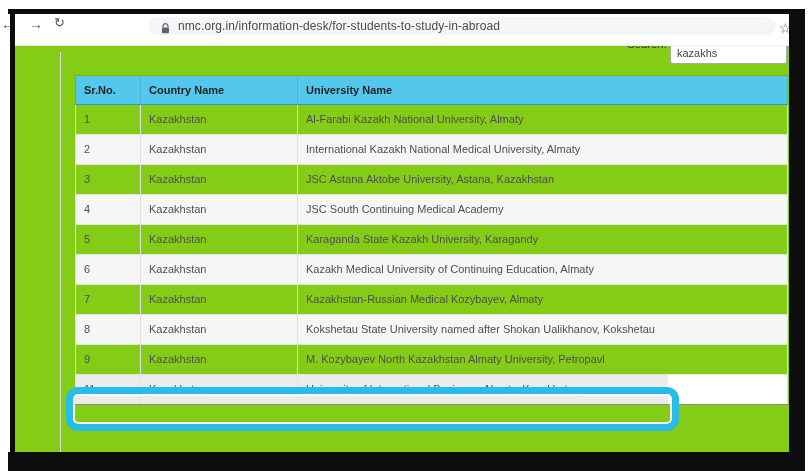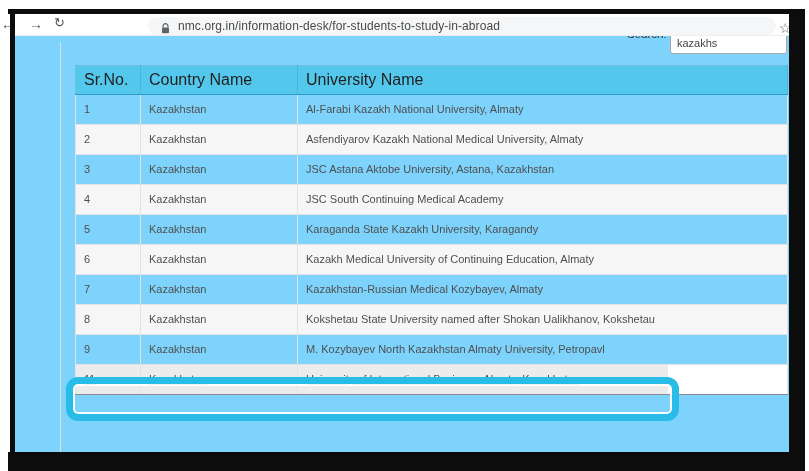--- a/index.html
+++ b/index.html
@@ -24,30 +24,30 @@
   .star{position:absolute;left:779px;top:20px;color:#5f6368;font-size:14px;z-index:2;}
 
   
   .frame{position:absolute;background:#0c0c0c;z-index:30;}
   .frame-top{left:8px;top:9px;width:784px;height:5px;}
   .frame-left{left:10px;top:9px;width:5px;height:446px;}
   .frame-right{left:789px;top:9px;width:16px;height:462px;}
   .frame-bottom{left:8px;top:452px;width:797px;height:19px;}
 
   
-  .viewport{position:absolute;left:15px;top:35px;width:774px;height:419px;overflow:hidden;background:#7dd3fc;z-index:1;border-top:1px solid #ececec;}
+  .viewport{position:absolute;left:15px;top:45px;width:774px;height:419px;overflow:hidden;background:#84cc16;z-index:1;border-top:1px solid #ececec;}
   .card-edge{position:absolute;left:45px;top:6px;height:410px;width:0;border-left:1px solid #ddd;}
 
   .search-label{position:absolute;left:612px;top:-8px;font-size:11.5px;color:#333;}
   .search-input{position:absolute;left:655px;top:-4px;width:117px;height:22px;border:1px solid #a9a9a9;border-radius:3px;background:#fff;font-family:"Liberation Sans",sans-serif;font-size:11px;color:#444;padding:0 6px;}
 
   
   .table-wrap{position:absolute;left:60px;top:29px;width:712px;}
   table{border-collapse:collapse;width:712px;table-layout:fixed;}
-  th{background:var(--header-bg);color:#1f1f1f;font-size:16px;font-weight:normal;text-align:left;
+  th{background:var(--header-bg);color:#1f1f1f;font-size:11px;font-weight:bold;text-align:left;
      padding:7px 8px;border:1px solid rgba(0,0,0,0.10);border-bottom:1px solid #2f9ec6;line-height:14px;}
   td{font-size:11px;color:#4f4f4f;padding:8px 8px;border:1px solid #e2e2e2;line-height:13px;
      white-space:nowrap;overflow:hidden;}
   tbody tr:nth-child(even) td{background:var(--stripe);}
   tbody tr:last-child td{border-bottom:1px solid #8a8a8a;}
   tbody tr.hl{background:linear-gradient(to right,#ececec 0px,#ececec 592px,#ffffff 592px);text-decoration:underline;}
   tbody tr.hl td{background:transparent;}
 
   
   .hl-box{position:absolute;left:51px;top:341px;width:613px;height:44px;
@@ -96,21 +96,21 @@
         </thead>
         <tbody>
             <tr>
               <td>1</td>
               <td>Kazakhstan</td>
               <td>Al-Farabi Kazakh National University, Almaty</td>
             </tr>
             <tr>
               <td>2</td>
               <td>Kazakhstan</td>
-              <td>Asfendiyarov Kazakh National Medical University, Almaty</td>
+              <td>International Kazakh National Medical University, Almaty</td>
             </tr>
             <tr>
               <td>3</td>
               <td>Kazakhstan</td>
               <td>JSC Astana Aktobe University, Astana, Kazakhstan</td>
             </tr>
             <tr>
               <td>4</td>
               <td>Kazakhstan</td>
               <td>JSC South Continuing Medical Academy</td>

